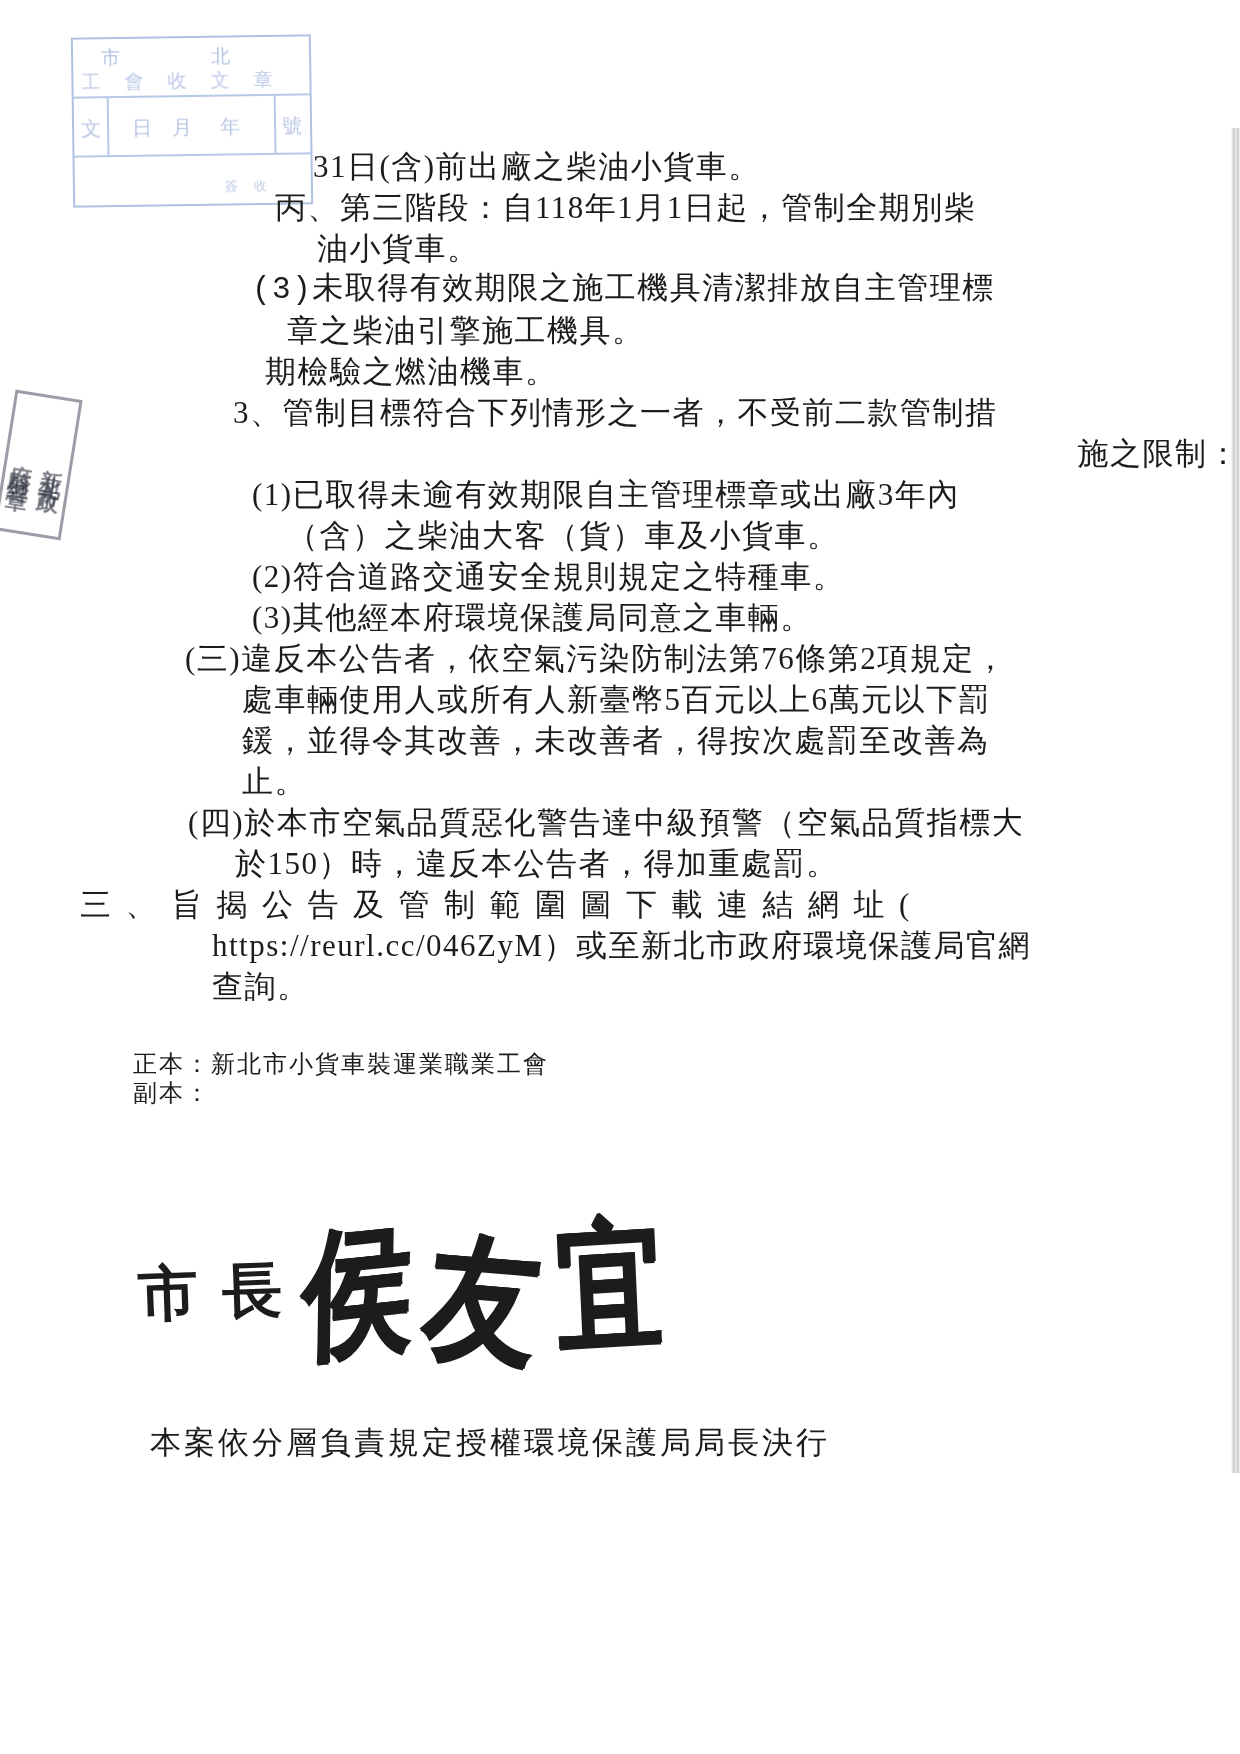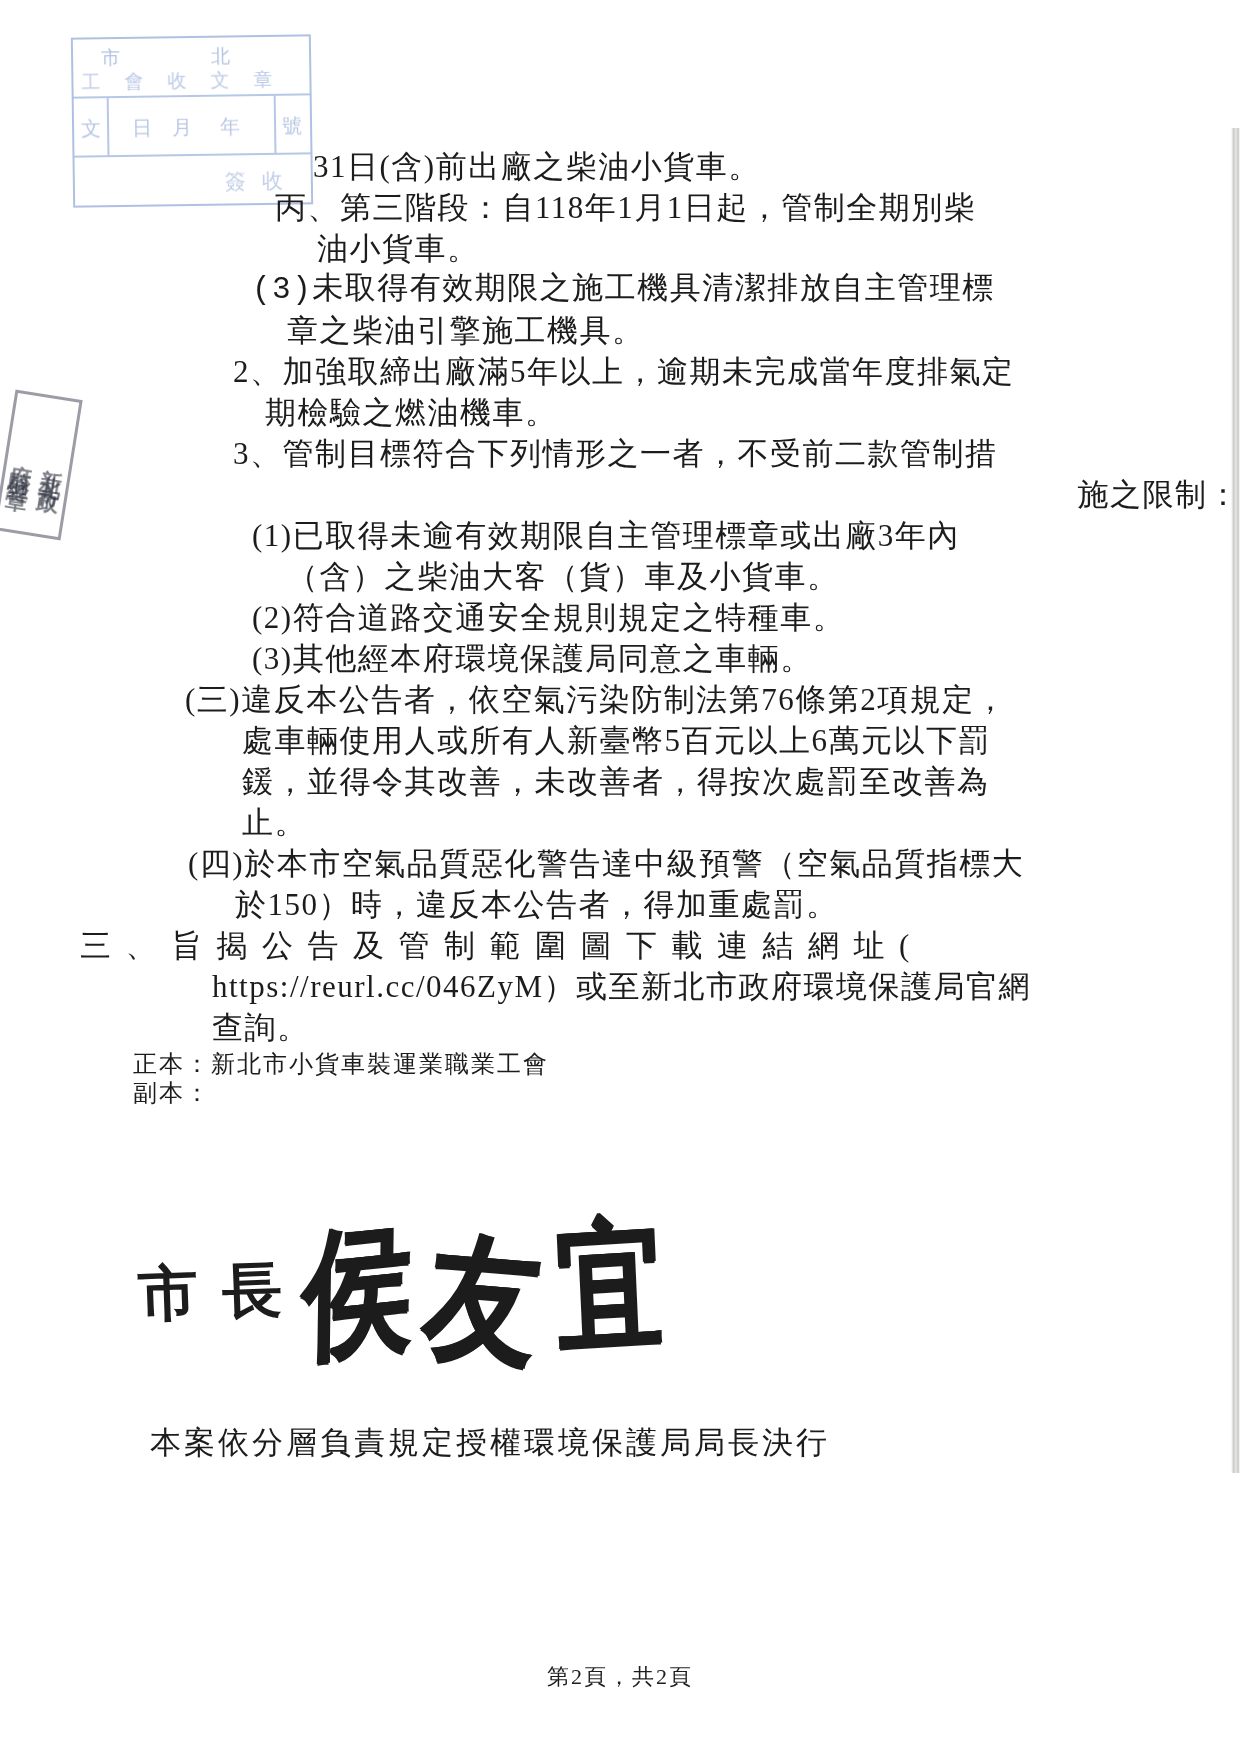--- a/index.html
+++ b/index.html
@@ -69,21 +69,21 @@
     border-bottom:2px solid rgba(96,130,200,.45);}
   .rs-div{position:absolute;top:0;width:2px;height:100%;background:rgba(96,130,200,.45);}
   .rs-div1{left:33px;}
   .rs-div2{left:200px;}
   .rs-c{position:absolute;top:17px;font-size:20px;opacity:.75;}
   .rs-c0{left:7px;}
   .rs-c1{left:58px;}
   .rs-c2{left:98px;}
   .rs-c3{left:146px;}
   .rs-c4{left:208px;}
-  .rs-bottom{position:absolute;bottom:8px;left:150px;font-size:21px;letter-spacing:16px;white-space:nowrap;opacity:.65;}
+  .rs-bottom{position:absolute;bottom:8px;left:150px;font-size:13px;letter-spacing:16px;white-space:nowrap;opacity:.65;}
 
   
   .side-seal{
     position:absolute;top:394px;left:4px;width:62px;height:136px;
     border:3px solid rgba(55,58,75,.5);
     transform:rotate(9deg);
     display:flex;flex-direction:row-reverse;justify-content:space-around;align-items:center;
     color:rgba(45,48,62,.62);
     filter:blur(.5px);
   }
@@ -124,21 +124,20 @@
     <div class="seal-col">新北市政</div>
     <div class="seal-col">府騎縫章</div>
   </div>
 
   <div class="body-text">
       <div class="line" style="padding-left: 313px;">31日(含)前出廠之柴油小貨車。</div>
       <div class="line" style="padding-left: 275px;">丙、第三階段：自118年1月1日起，管制全期別柴</div>
       <div class="line" style="padding-left: 317px;">油小貨車。</div>
       <div class="line" style="padding-left: 252px; font-family: Liberation Mono, monospace;">(3)未取得有效期限之施工機具清潔排放自主管理標</div>
       <div class="line" style="padding-left: 287px;">章之柴油引擎施工機具。</div>
-      <div class="line" style="padding-left: 233px;">2、加強取締出廠滿5年以上，逾期未完成當年度排氣定</div>
       <div class="line" style="padding-left: 265px;">期檢驗之燃油機車。</div>
       <div class="line" style="padding-left: 233px;">3、管制目標符合下列情形之一者，不受前二款管制措</div>
       <div class="line" style="padding-left: 265px; text-align: right;">施之限制：</div>
       <div class="line" style="padding-left: 252px;">(1)已取得未逾有效期限自主管理標章或出廠3年內</div>
       <div class="line" style="padding-left: 287px;">（含）之柴油大客（貨）車及小貨車。</div>
       <div class="line" style="padding-left: 252px;">(2)符合道路交通安全規則規定之特種車。</div>
       <div class="line" style="padding-left: 252px;">(3)其他經本府環境保護局同意之車輛。</div>
       <div class="line" style="padding-left: 185px;">(三)違反本公告者，依空氣污染防制法第76條第2項規定，</div>
       <div class="line" style="padding-left: 242px;">處車輛使用人或所有人新臺幣5百元以上6萬元以下罰</div>
       <div class="line" style="padding-left: 242px;">鍰，並得令其改善，未改善者，得按次處罰至改善為</div>
@@ -155,17 +154,16 @@
     <div>副本：</div>
   </div>
 
   <div class="signature">
     <div class="sig-title">市長</div>
     <div class="sig-name"><span class="sig-ch sig-ch0">侯</span><span class="sig-ch sig-ch1">友</span><span class="sig-ch sig-ch2">宜</span></div>
   </div>
 
   <div class="auth">本案依分層負責規定授權環境保護局局長決行</div>
 
-  <div class="page-info">第2頁，共2頁</div>
 
   <div class="scan-edge"></div>
 
 </div>
 
 </body></html>

